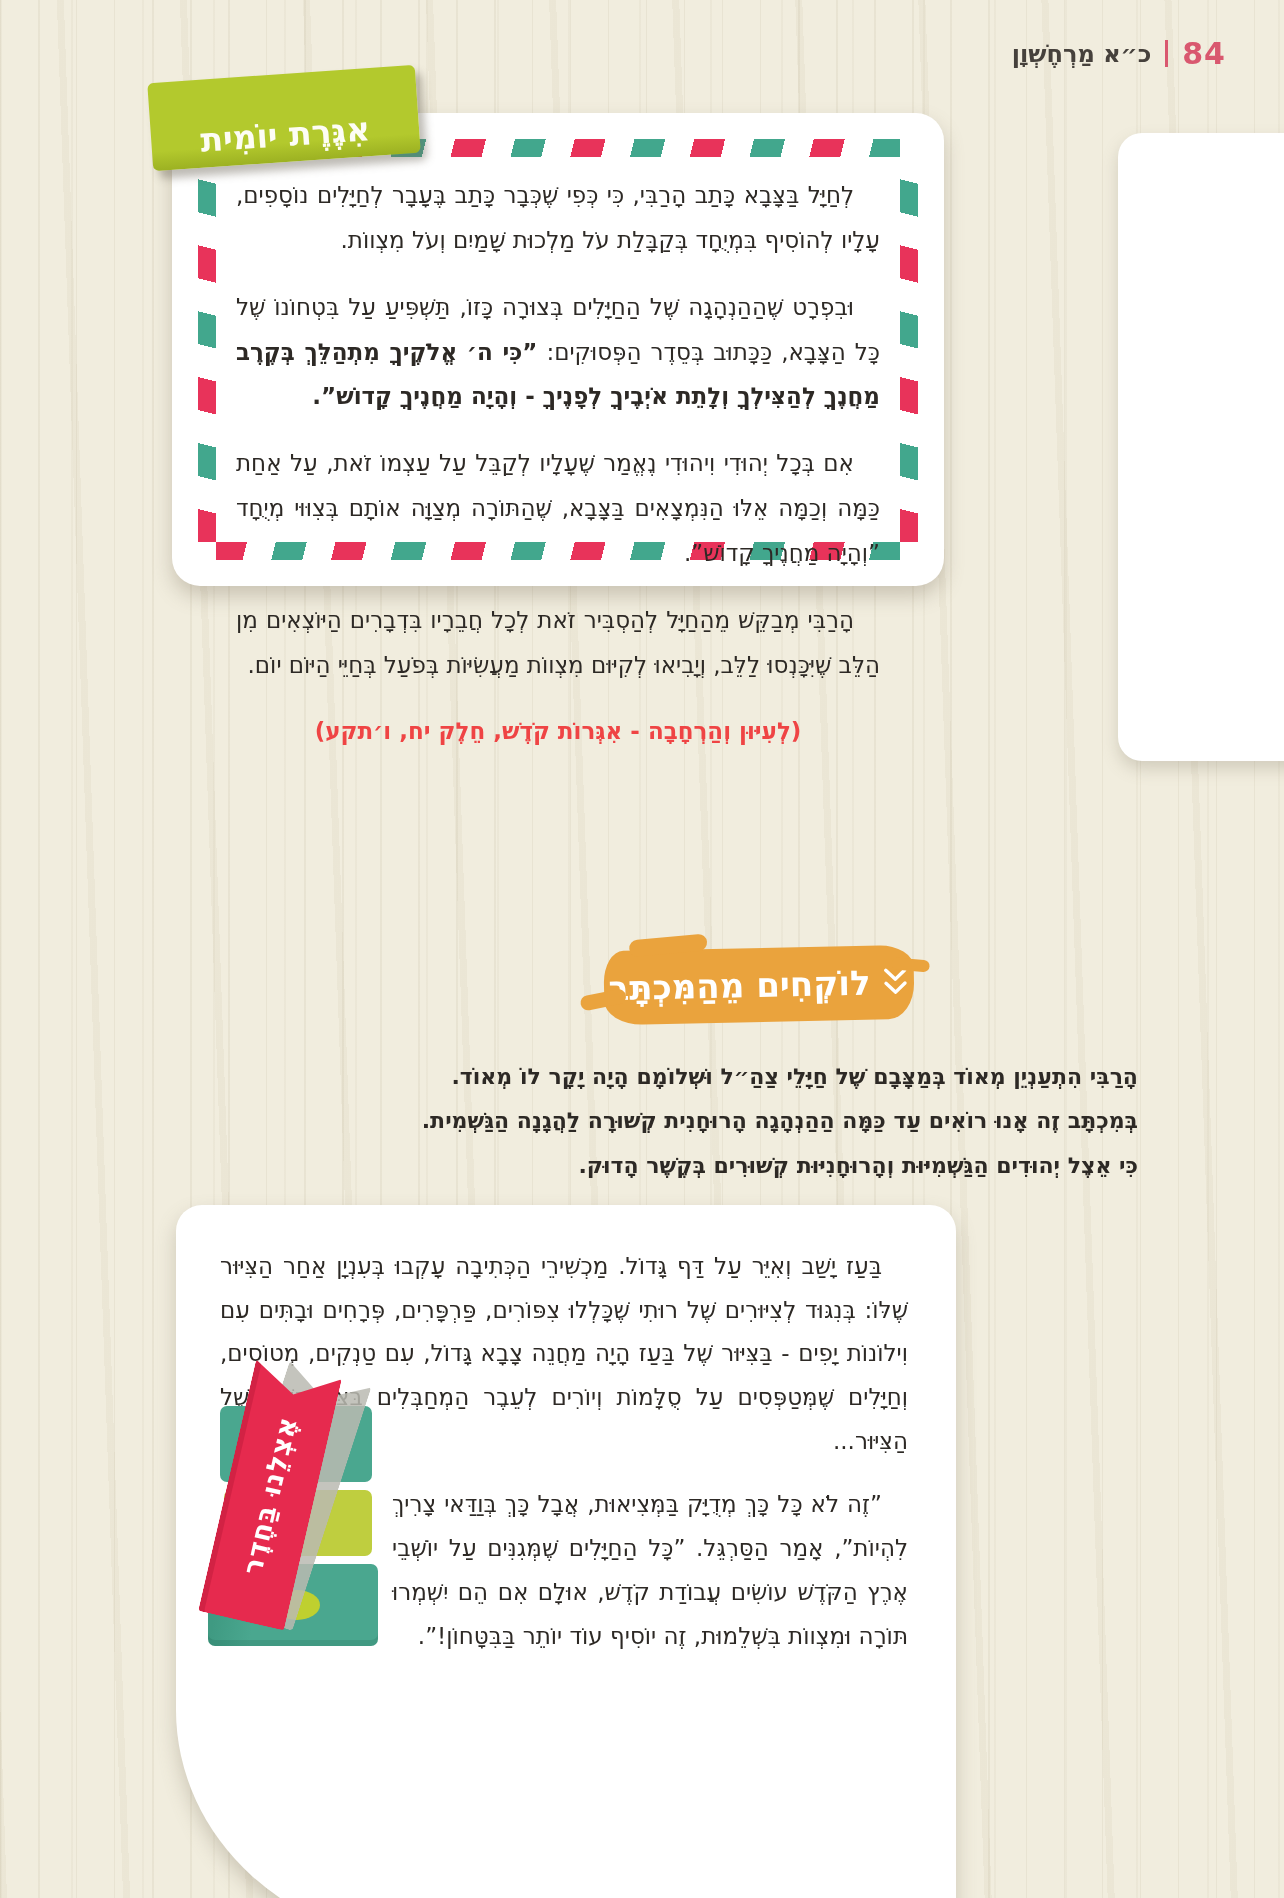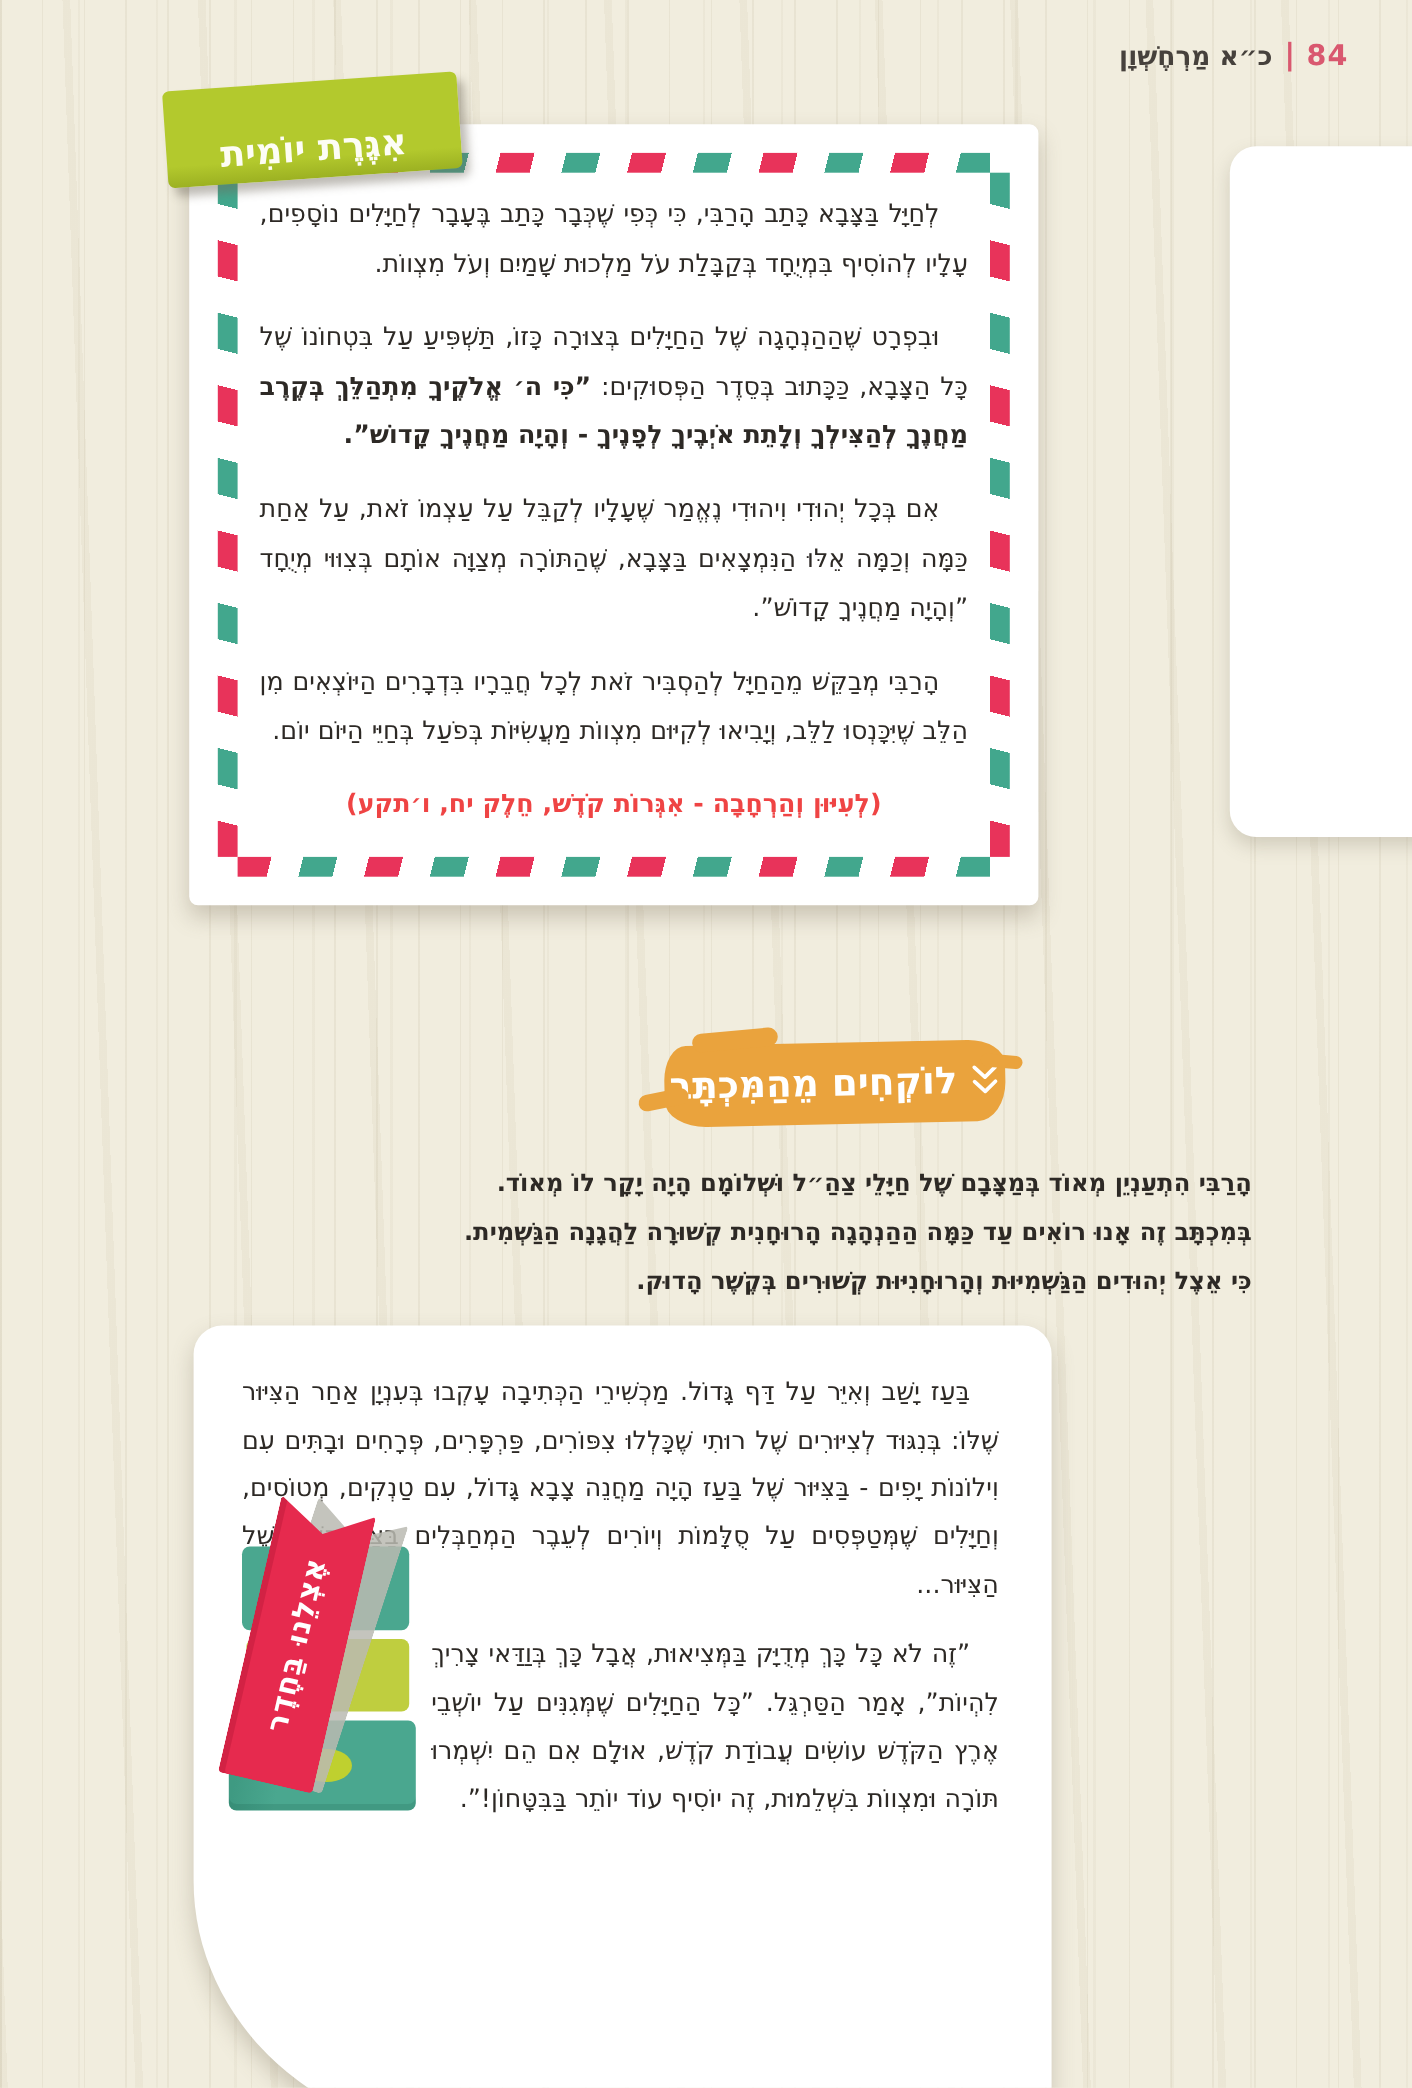--- a/index.html
+++ b/index.html
@@ -24,21 +24,21 @@
       #f1edde;
   }
 
   
   .page-header{
     position:absolute;top:36px;right:58px;
     display:flex;flex-direction:row;align-items:center;direction:ltr;
   }
   .page-header .date{font-size:24px;font-weight:bold;color:#46413c;}
   .page-header .divider{width:3px;height:27px;background:var(--pink);margin:0 14px;}
-  .page-header .pagenum{font-size:26px;color:var(--pink);font-weight:bold;letter-spacing:1px;}
+  .page-header .pagenum{font-size:30px;color:var(--pink);font-weight:bold;letter-spacing:1px;}
 
   
   .right-tab{
     position:absolute;left:1118px;top:133px;width:220px;height:628px;
     background:#fff;border-radius:24px;
     box-shadow:0 8px 16px rgba(120,110,90,.25);
   }
 
   
   .green-tag{
@@ -46,22 +46,22 @@
     background:linear-gradient(180deg,#b3c92d 78%,#9cb122 100%);
     transform:rotate(-4deg);border-radius:6px;z-index:20;
     box-shadow:6px 8px 9px rgba(110,105,90,.45);
     display:flex;align-items:flex-end;justify-content:center;
     padding-bottom:8px;
   }
   .green-tag span{color:#fdfdf4;font-size:33px;font-weight:bold;}
 
   
   .letter-card{
-    position:absolute;left:172px;top:113px;width:772px;height:710px;
-    background:#fff;border-radius:8px;z-index:10;
+    position:absolute;left:172px;top:113px;width:772px;height:473px;
+    background:#fff;border-radius:28px;z-index:10;
     box-shadow:0 10px 20px rgba(120,110,90,.32);
   }
   .am{position:absolute;}
   .am.h{height:18px;left:44px;right:44px;
     background:repeating-linear-gradient(104deg,
       var(--red) 0 30px, rgba(0,0,0,0) 30px 58px,
       var(--teal) 58px 88px, rgba(0,0,0,0) 88px 116px);}
   .am.top{top:26px;}
   .am.bottom{bottom:26px;}
   .am.v{width:18px;top:44px;bottom:44px;

